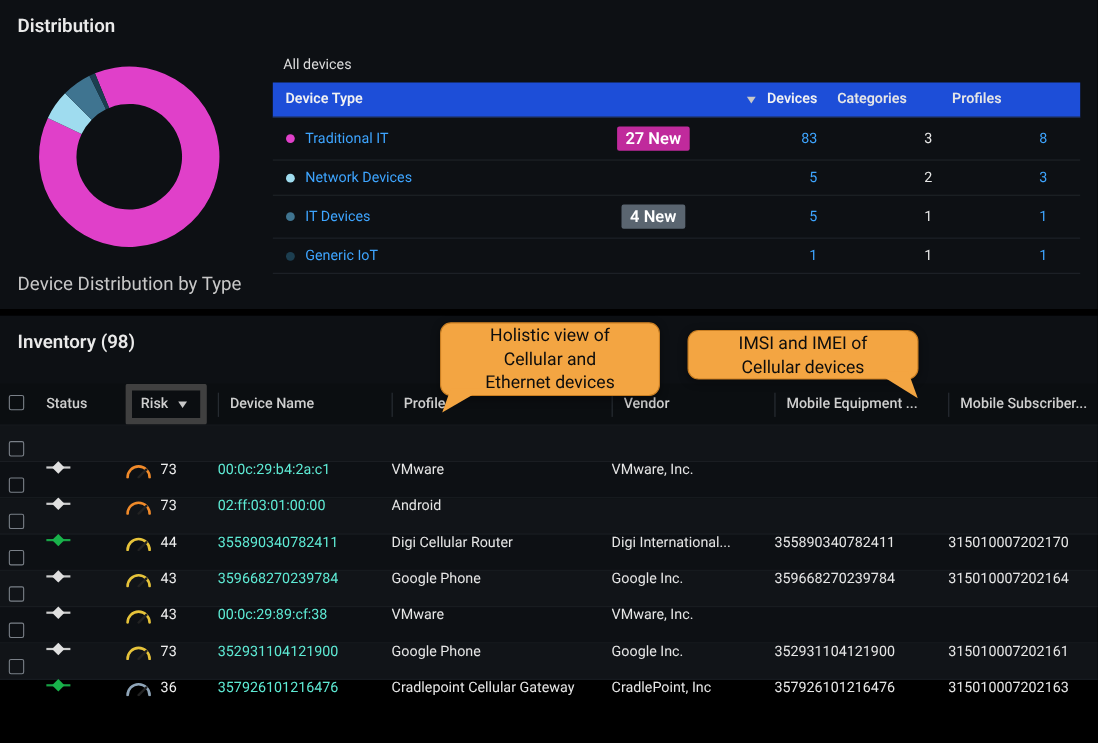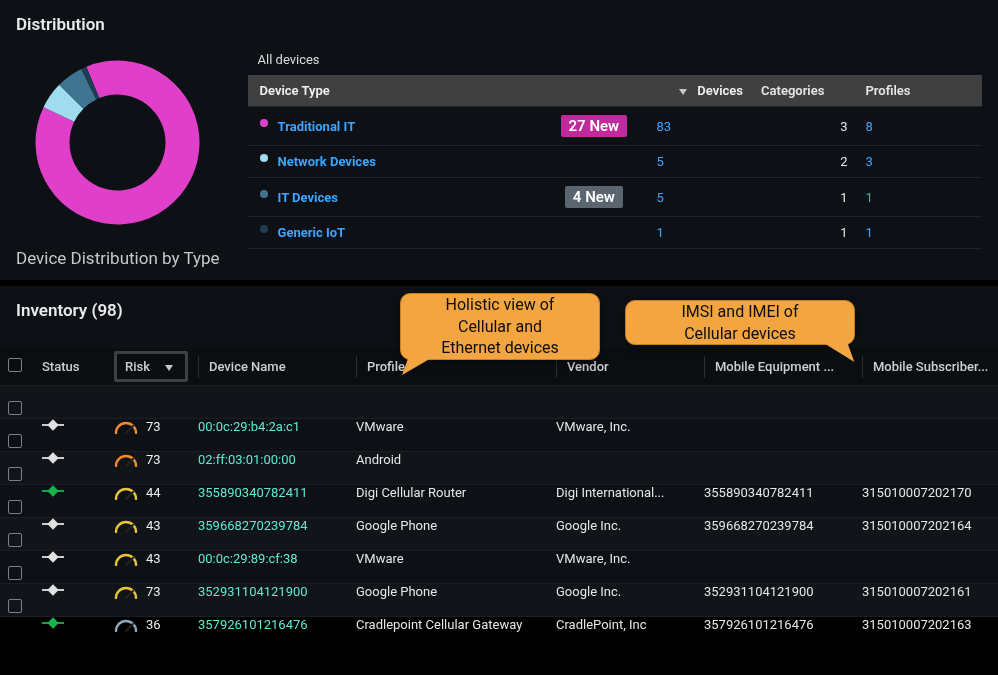--- a/index.html
+++ b/index.html
@@ -47,41 +47,41 @@
   .dt-head, .dt-row {
     display: grid;
     grid-template-columns: 2.6fr 1.2fr 1.0fr 1.0fr 1.0fr;
     align-items: center;
     padding: 8px 12px;
     border-bottom: 1px solid #1f2329;
   }
   .dt-head {
     color: #f2f2f2;
     font-weight: 600;
-    background: #404040;
+    background: #1d4ed8;
   }
   .dt-head .th {
     display: flex;
     align-items: center;
     gap: 6px;
     white-space: nowrap;
   }
   .dot {
     width: 8px; height: 8px; border-radius: 50%;
     display: inline-block;
     margin-right: 10px;
     flex: 0 0 auto;
   }
   .dt-row .type-cell {
     display: flex;
-    font-weight: bold;
+    align-items: center;
   }
   .link { color: #3ea5ff; cursor: pointer; }
   .num-r { text-align: right; padding-right: 18px; color: #e6e6e6; }
-  .link-r { text-align: left; padding-right: 18px; color: #3ea5ff; cursor: pointer; }
+  .link-r { text-align: right; padding-right: 18px; color: #3ea5ff; cursor: pointer; }
   .badge {
     display: inline-block;
     padding: 2px 8px;
     border-radius: 2px;
     font-size: 15px;
     color: #fff;
     font-weight: 600;
   }
   .badge-pink { background: #c02a9c; }
   .badge-grey { background: #5a6570; }
@@ -126,21 +126,21 @@
     cursor: pointer;
   }
   .th-cell {
     font-size: 13px;
     white-space: nowrap;
     overflow: hidden;
     text-overflow: ellipsis;
     padding-right: 6px;
   }
   .risk-header {
-    border: 3px solid #404040;
+    border: 6px solid #404040;
     border-radius: 2px;
     padding: 5px 8px;
     display: flex;
     align-items: center;
     width: 74px;
     justify-content: space-between;
   }
   .cell {
     font-size: 13px;
     color: #e6e6e6;
@@ -202,21 +202,21 @@
     position: absolute;
     width: 0; height: 0;
   }
   .callout1 { left: 400px; top: 293px; width: 200px; }
   .callout1 .tail {
     bottom: -16px; left: 5px;
     border-top: 22px solid #f3a542;
     border-right: 30px solid transparent;
     transform: skewX(-20deg);
   }
-  .callout2 { left: 625px; top: 300px; width: 230px; }
+  .callout2 { left: 625px; top: 300px; width: 210px; }
   .callout2 .tail {
     bottom: -18px; right: 4px;
     border-top: 24px solid #f3a542;
     border-left: 30px solid transparent;
     transform: skewX(20deg);
   }
   .col-sep {
     border-left: 1px solid #2a2f36;
     padding-left: 10px;
     height: 22px;

